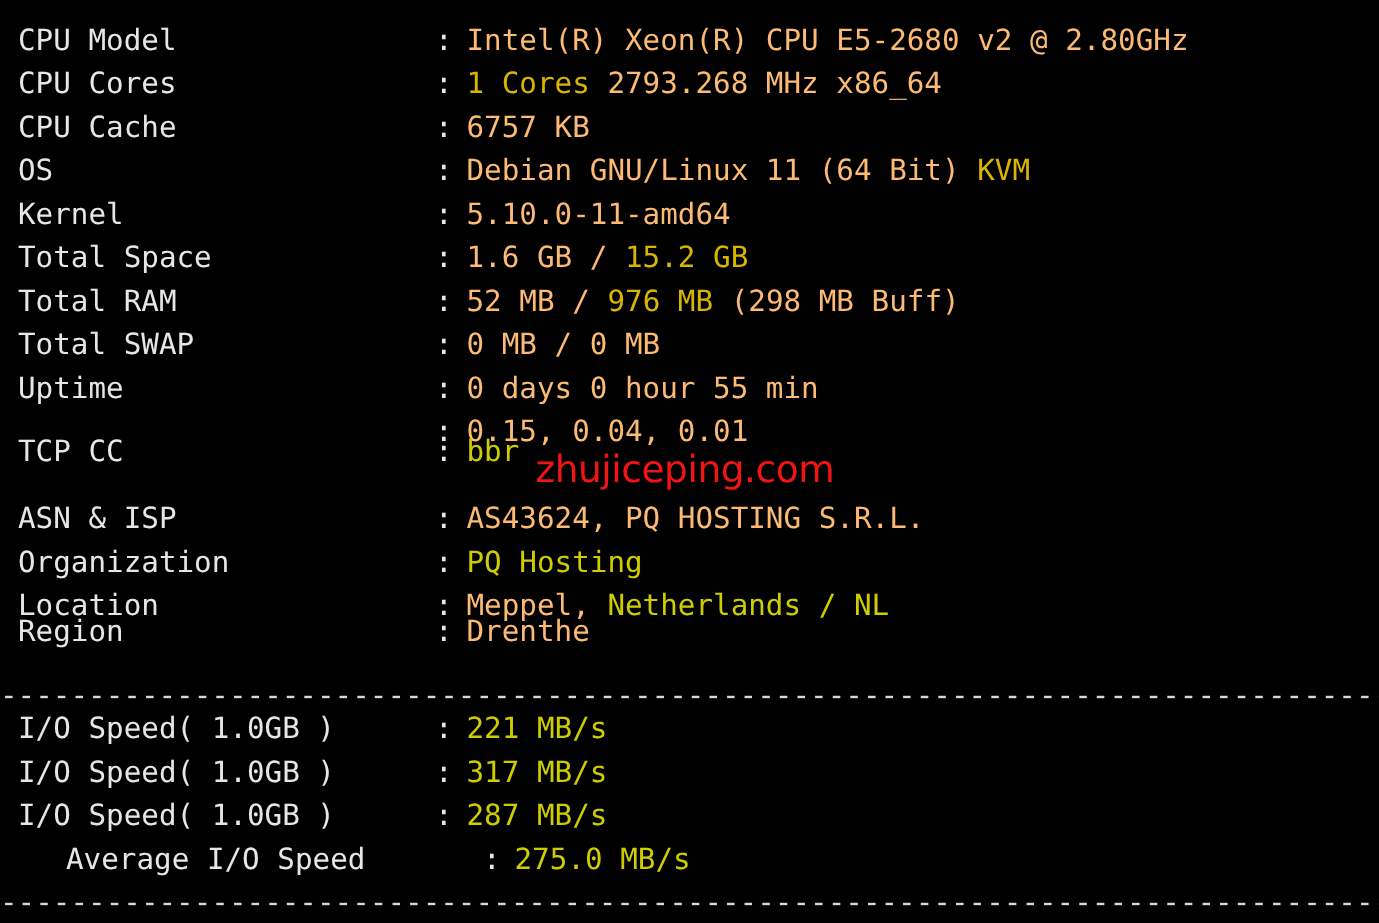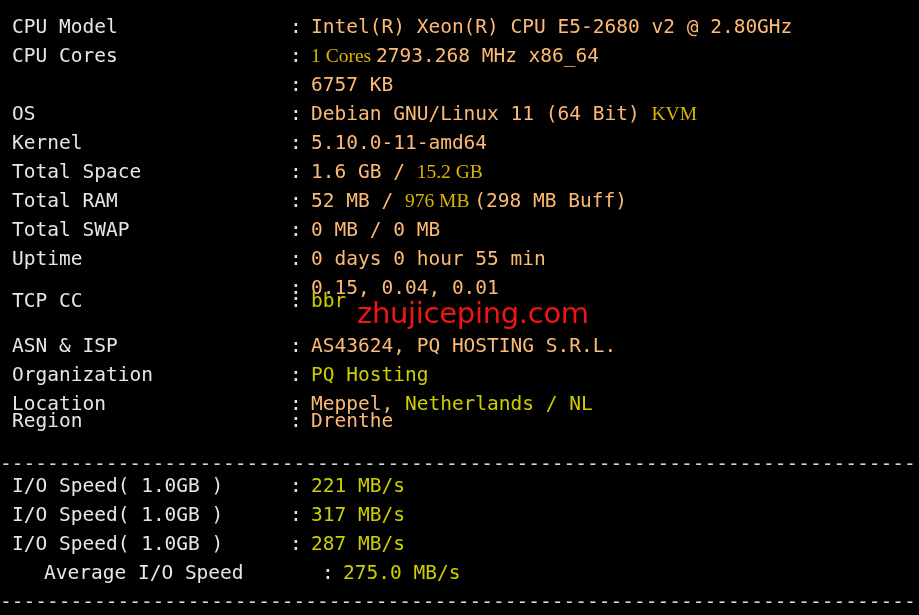--- a/index.html
+++ b/index.html
@@ -57,46 +57,46 @@
     color: #e6e6e6;
   }
   .value {
     position: absolute;
     left: 311px;
     top: 0;
     white-space: pre;
   }
   .c-cyan   { color: #fdba74; }
   .c-yellow { color: #cdcd00; }
-  .c-gold   { color: #d8b500; font-family: Liberation Serif, serif; }
+  .c-gold   { color: #d8b500; }
 
   #watermark {
     position: absolute;
     left: 357px;
     top: 296px;
     color: #f01414;
     font-family: "DejaVu Sans", "Liberation Sans", sans-serif;
-    font-size: 29px;
+    font-size: 25px;
     line-height: 34px;
     letter-spacing: -0.3px;
     white-space: pre;
     pointer-events: none;
   }
 </style>
 </head>
 <body>
 
 <div id="terminal">
 
   <div class="rule" id="rule-top">---------------------------------------------------------------------------------</div>
 
   <div id="system-info-block">
       <div class="row" style="top: 12px;"><span class="label">CPU Model</span><span class="colon">:</span><span class="value"><span class="c-cyan">Intel(R) Xeon(R) CPU E5-2680 v2 @ 2.80GHz</span></span></div>
       <div class="row" style="top: 41px;"><span class="label">CPU Cores</span><span class="colon">:</span><span class="value"><span class="c-gold">1 Cores </span><span class="c-cyan">2793.268 MHz x86_64</span></span></div>
-      <div class="row" style="top: 70px;"><span class="colon">:</span><span class="value"><span class="c-cyan">6757 KB</span></span></div>
+      <div class="row" style="top: 70px;"><span class="label">CPU Cache</span><span class="colon">:</span><span class="value"><span class="c-cyan">6757 KB</span></span></div>
       <div class="row" style="top: 99px;"><span class="label">OS</span><span class="colon">:</span><span class="value"><span class="c-cyan">Debian GNU/Linux 11 (64 Bit) </span><span class="c-gold">KVM</span></span></div>
       <div class="row" style="top: 128px;"><span class="label">Kernel</span><span class="colon">:</span><span class="value"><span class="c-cyan">5.10.0-11-amd64</span></span></div>
       <div class="row" style="top: 157px;"><span class="label">Total Space</span><span class="colon">:</span><span class="value"><span class="c-cyan">1.6 GB </span><span class="c-cyan">/ </span><span class="c-gold">15.2 GB</span></span></div>
       <div class="row" style="top: 186px;"><span class="label">Total RAM</span><span class="colon">:</span><span class="value"><span class="c-cyan">52 MB </span><span class="c-cyan">/ </span><span class="c-gold">976 MB </span><span class="c-cyan">(298 MB Buff)</span></span></div>
       <div class="row" style="top: 215px;"><span class="label">Total SWAP</span><span class="colon">:</span><span class="value"><span class="c-cyan">0 MB / 0 MB</span></span></div>
       <div class="row" style="top: 244px;"><span class="label">Uptime</span><span class="colon">:</span><span class="value"><span class="c-cyan">0 days 0 hour 55 min</span></span></div>
       <div class="row" style="top: 273px;"><span class="colon">:</span><span class="value"><span class="c-cyan">0.15, 0.04, 0.01</span></span></div>
       <div class="row" style="top: 286px;"><span class="label">TCP CC</span><span class="colon">:</span><span class="value"><span class="c-yellow">bbr</span></span></div>
       <div class="row" style="top: 331px;"><span class="label">ASN &amp; ISP</span><span class="colon">:</span><span class="value"><span class="c-cyan">AS43624, PQ HOSTING S.R.L.</span></span></div>
       <div class="row" style="top: 360px;"><span class="label">Organization</span><span class="colon">:</span><span class="value"><span class="c-yellow">PQ Hosting</span></span></div>

